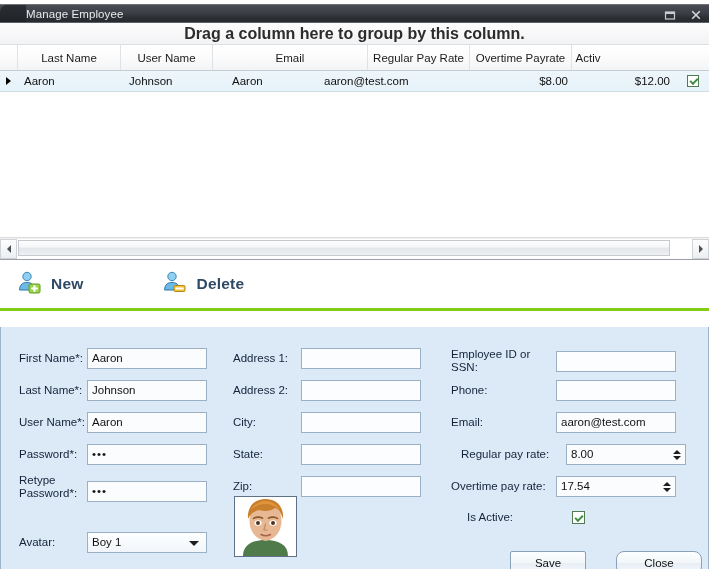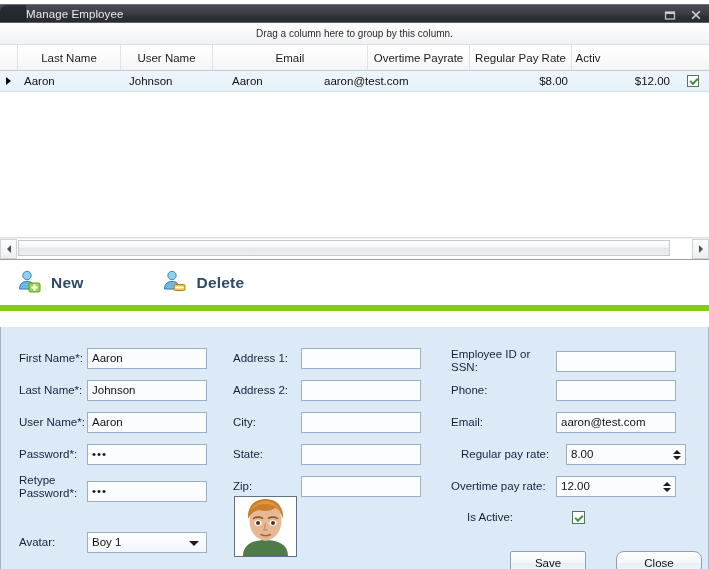--- a/index.html
+++ b/index.html
@@ -71,22 +71,23 @@
   .group-panel {
     position: relative;
     height: 21px;
     background: linear-gradient(to bottom, #fdfdfd 0%, #f2f3f5 100%);
     border-bottom: 1px solid #dcdfe3;
     display: flex;
     align-items: center;
     justify-content: center;
   }
   .group-panel-text {
-    font-size: 10px;
+    font-size: 16px;
     color: #2c2c2c;
+    font-weight: bold;
   }
 
   .col-headers {
     position: relative;
     height: 26px;
     background: linear-gradient(to bottom, #ffffff 0%, #fbfbfc 50%, #f3f4f6 100%);
     border-bottom: 1px solid #c8ccd1;
     display: flex;
     box-sizing: border-box;
   }
@@ -205,21 +206,21 @@
     box-sizing: border-box;
   }
 
   
   .toolbar {
     position: absolute;
     left: 0; top: 259px;
     width: 709px; height: 52px;
     background: #ffffff;
     border-top: 1px solid #9aa0a6;
-    border-bottom: 6px solid #84cc16;
+    border-bottom: 3px solid #84cc16;
     box-sizing: border-box;
     display: flex;
     align-items: center;
   }
   .tool-btn {
     display: flex;
     align-items: center;
     gap: 9px;
     cursor: default;
   }
@@ -389,22 +390,22 @@
 
     <div class="group-panel">
       <div class="group-panel-text">Drag a column here to group by this column.</div>
     </div>
 
     <div class="col-headers">
       <div class="col-head indicator" style="width:18px"></div>
       <div class="col-head" style="width:103px">Last Name</div>
       <div class="col-head" style="width:92px">User Name</div>
       <div class="col-head" style="width:155px">Email</div>
+      <div class="col-head" style="width:102px">Regular Pay Rate</div>
       <div class="col-head" style="width:102px">Overtime Payrate</div>
-      <div class="col-head" style="width:102px">Regular Pay Rate</div>
       <div class="col-head" style="width:32px;border-right:none">Activ</div>
     </div>
 
     <div class="grid-rows">
       <div class="grid-row">
         <div class="cell row-indicator" style="width:18px">
           <div class="tri"></div>
         </div>
         <div class="cell" style="width:105px">Aaron</div>
         <div class="cell" style="width:103px">Johnson</div>
@@ -526,21 +527,21 @@
         <div class="f-input" style="width:120px">8.00</div>
         <div class="spin-btns">
           <div class="spin-up"></div>
           <div class="spin-down"></div>
         </div>
       </div>
     </div>
     <div class="field-row" style="left:450px; top:149px;">
       <div class="f-label" style="width:105px">Overtime pay rate:</div>
       <div class="spin-wrap">
-        <div class="f-input" style="width:120px">12.00</div>
+        <div class="f-input" style="width:120px">17.54</div>
         <div class="spin-btns">
           <div class="spin-up"></div>
           <div class="spin-down"></div>
         </div>
       </div>
     </div>
     <div class="field-row" style="left:466px; top:184px;">
       <div class="f-label" style="width:105px">Is Active:</div>
       <div class="form-check"></div>
     </div>

